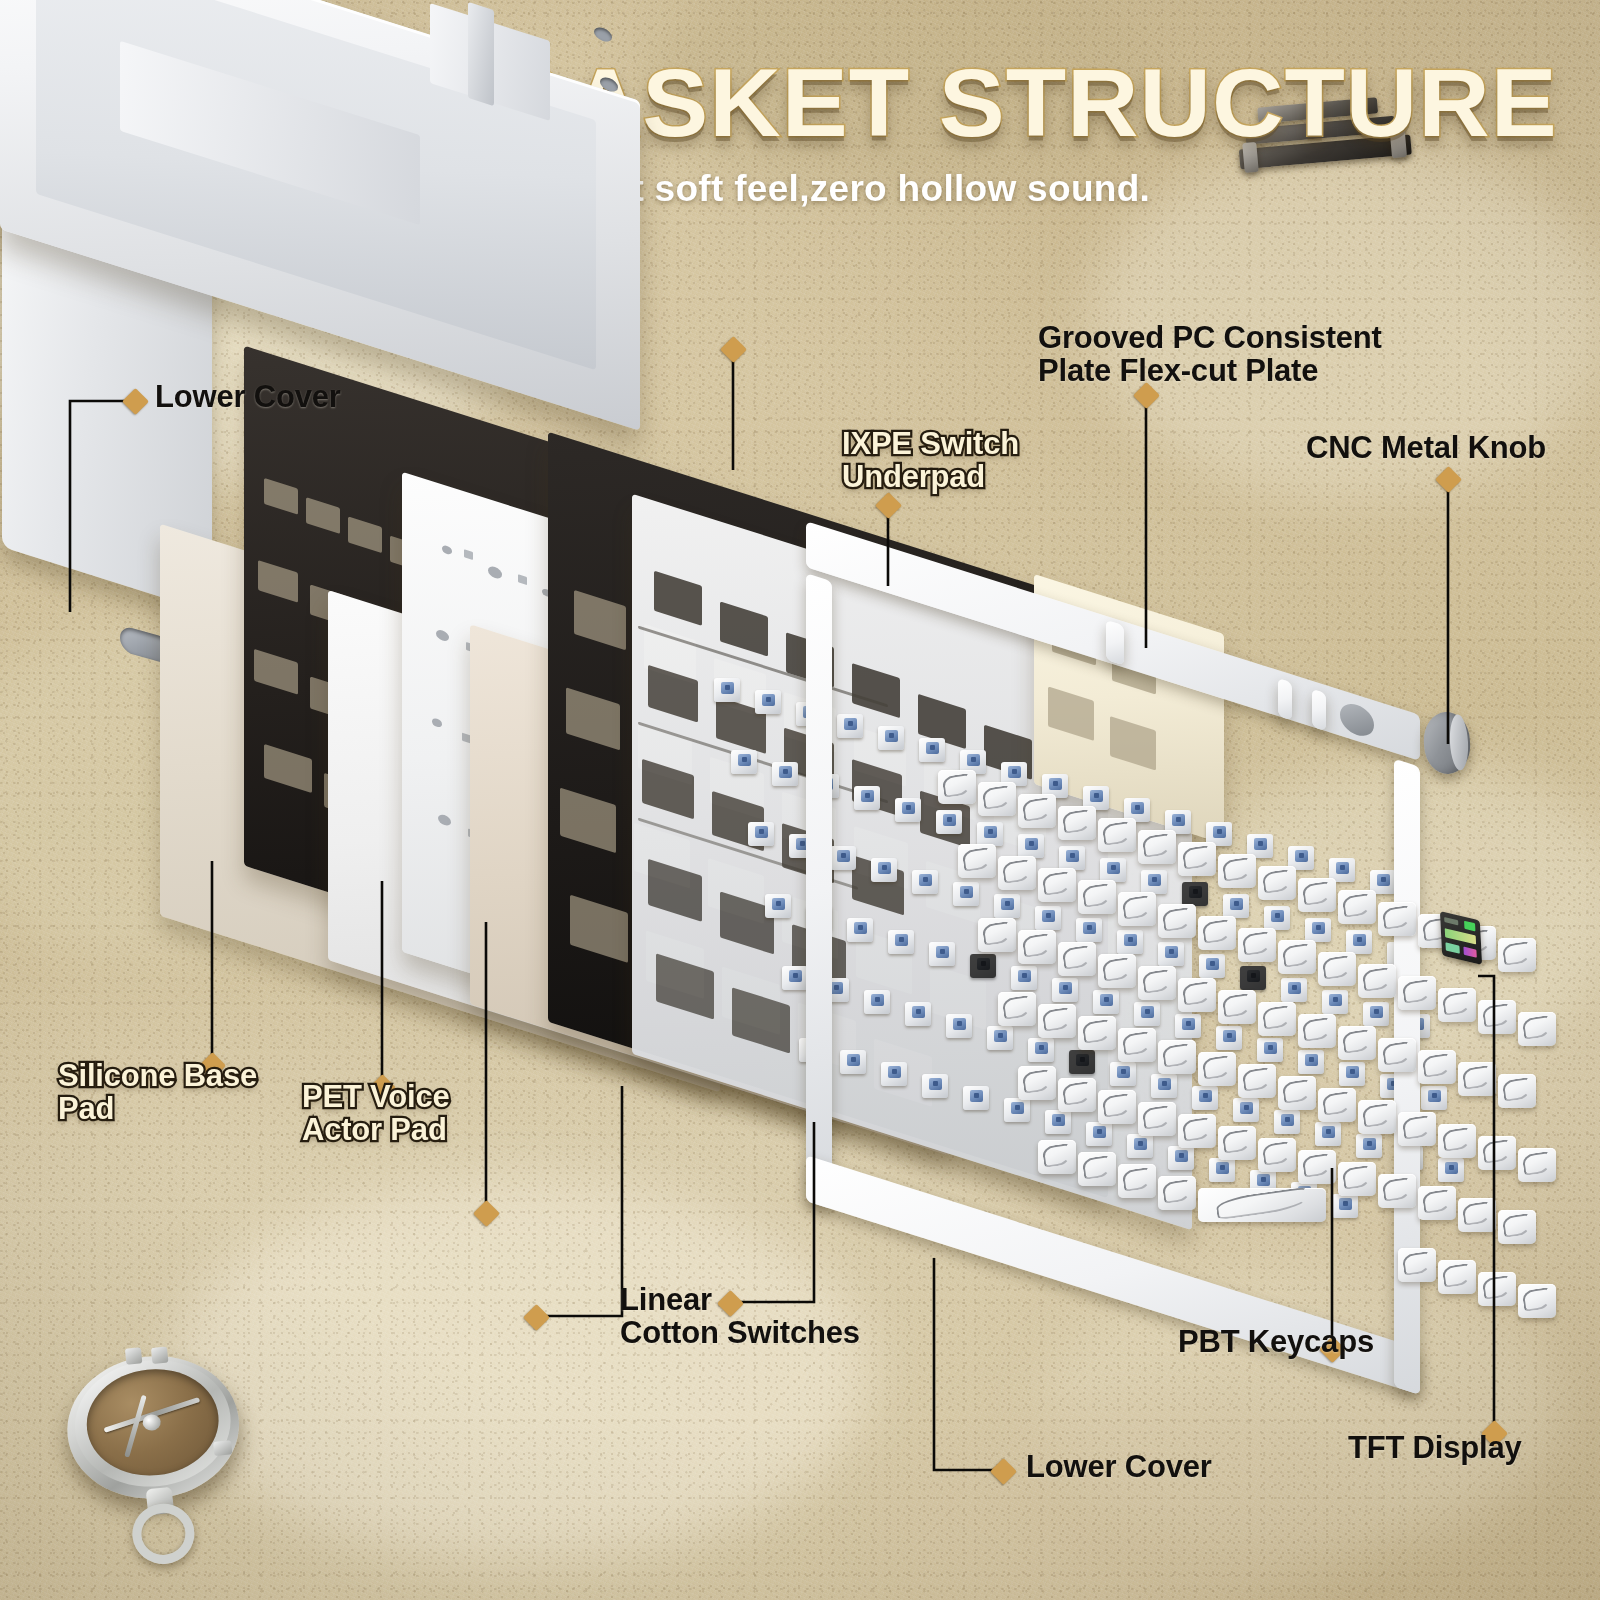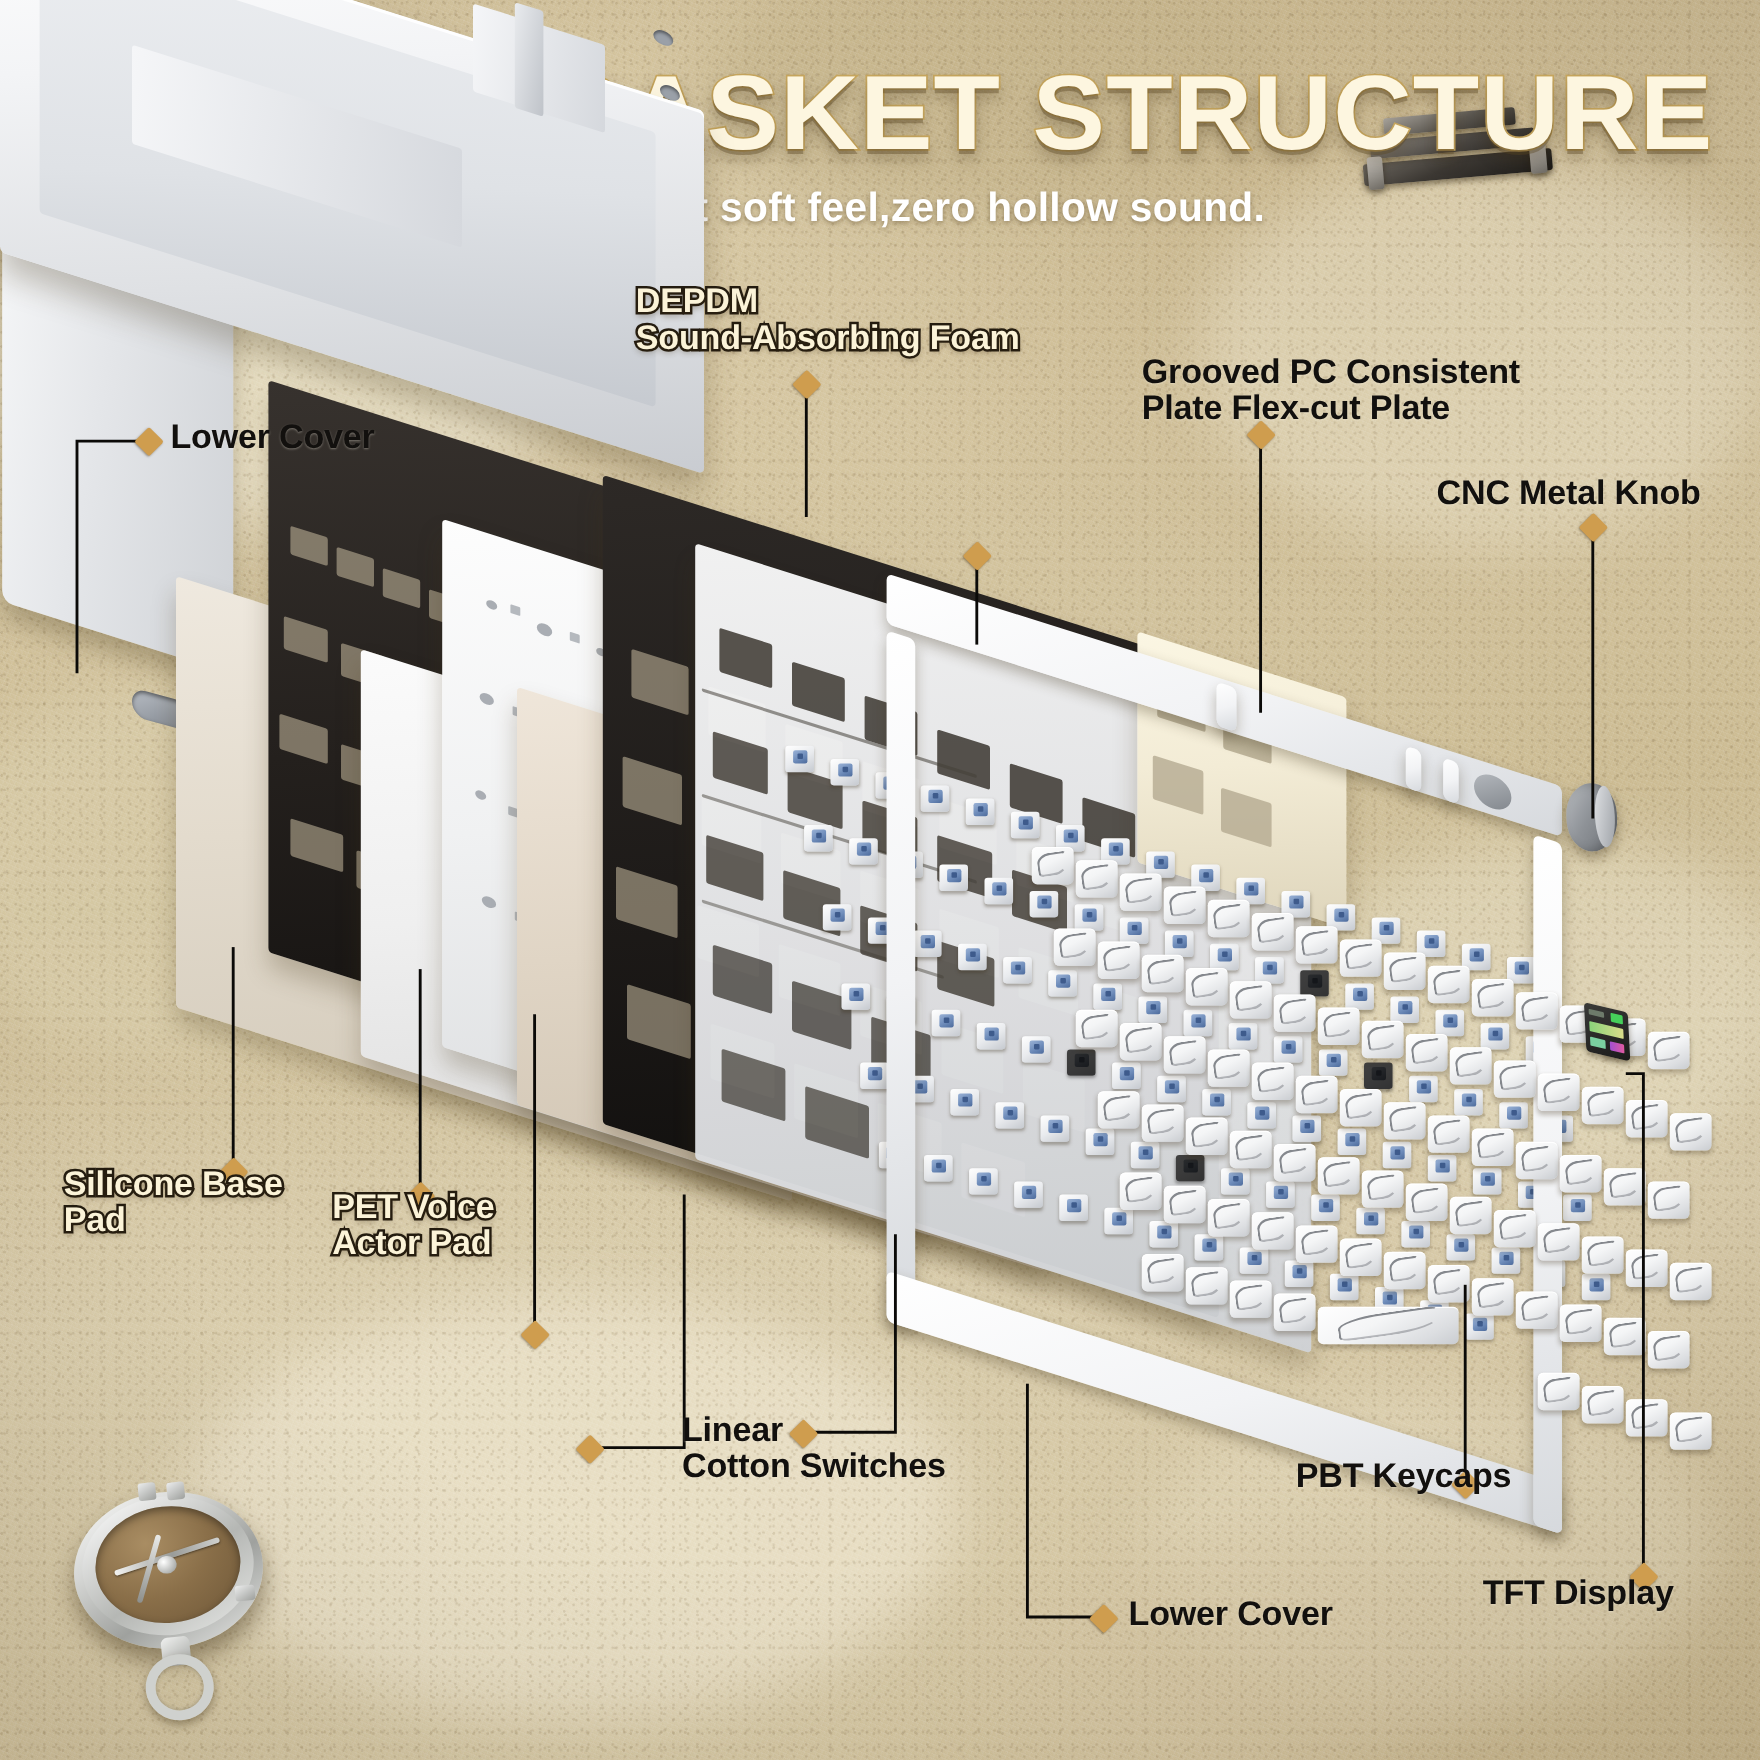--- a/index.html
+++ b/index.html
@@ -1145,31 +1145,31 @@
 
     <path d="M 1332 1344 L 1332 1168"></path>
 
     <path d="M 1494 1428 L 1494 976 L 1478 976"></path>
   </svg>
 
   <div class="diamond" style="left:126px;top:392px;"></div>
   <div class="label dark" style="left:155px;top:381px;">Lower Cover</div>
 
   <div class="diamond" style="left:724px;top:340px;"></div>
-  <div class="label cream" style="left:578px;top:258px;">DEPDM
-Sound-Absorbing Foam</div>
 
   <div class="diamond" style="left:1137px;top:386px;"></div>
   <div class="label dark" style="left:1038px;top:322px;">Grooved PC Consistent
 Plate Flex-cut Plate</div>
 
   <div class="diamond" style="left:1439px;top:470px;"></div>
   <div class="label dark" style="left:1306px;top:432px;">CNC Metal Knob</div>
 
   <div class="diamond" style="left:879px;top:496px;"></div>
+  <div class="label cream" style="left:842px;top:428px;">IXPE Switch
+Underpad</div>
 
   <div class="diamond" style="left:203px;top:1056px;"></div>
   <div class="label cream" style="left:58px;top:1060px;">Silicone Base
 Pad</div>
 
   <div class="diamond" style="left:373px;top:1078px;"></div>
   <div class="label cream" style="left:302px;top:1081px;">PET Voice
 Actor Pad</div>
 
   <div class="diamond" style="left:477px;top:1204px;"></div>

